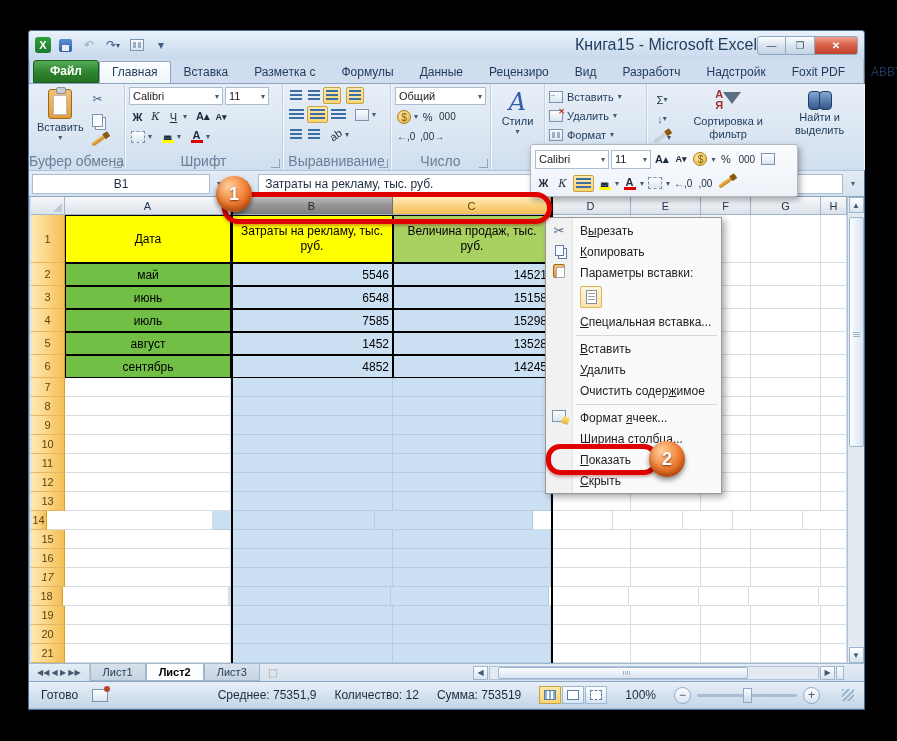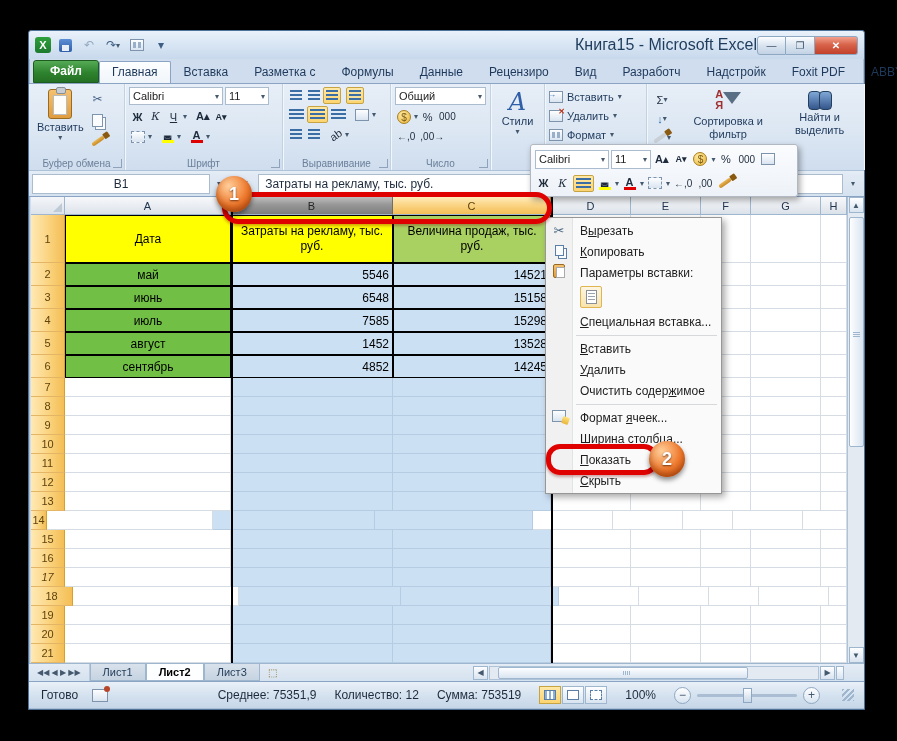--- a/index.html
+++ b/index.html
@@ -29,21 +29,21 @@
 .tabrow { position:absolute; left:0; top:28px; right:0; height:24px; display:flex; align-items:flex-end; padding-left:4px; }
 .rtab { padding:3px 12px 4px; font-size:12px; color:#1E395B; border:1px solid transparent; border-bottom:none; white-space:nowrap; }
 .rtab.file { background:linear-gradient(#56AC56,#2E832E 55%,#247024); color:#fff; font-weight:bold; border:1px solid #1D5C1D; border-radius:3px 3px 0 0; padding:3px 16px 4px; }
 .rtab.active { background:linear-gradient(#FDFEFF,#F0F5FA); border-color:#8BA4C4; border-radius:2px 2px 0 0; }
 
 
 .ribbon { position:absolute; left:0; top:52px; right:0; height:88px;
   background:linear-gradient(#E7EEF7,#DCE7F3 55%,#CFDDEE);
   border-top:1px solid #8BA4C4; border-bottom:1px solid #AEC2D8; display:flex; }
 .rgroup { position:relative; height:100%; border-right:1px solid #C3D2E3; box-shadow:1px 0 0 #F2F7FC; padding:3px 4px 16px; }
-.rgroup-label { position:absolute; left:0; right:0; bottom:1px; text-align:center; font-size:10px; color:#6A7F99; white-space:nowrap; }
+.rgroup-label { position:absolute; left:0; right:0; bottom:1px; text-align:center; font-size:14px; color:#6A7F99; white-space:nowrap; }
 .launcher { position:absolute; right:2px; bottom:2px; width:9px; height:9px; border-left:1px solid #7E94AC; border-bottom:1px solid #7E94AC; transform:rotate(-90deg); opacity:.8; }
 .bigbtn { display:flex; flex-direction:column; align-items:center; justify-content:flex-start; font-size:11px; color:#1E395B; padding:2px 4px; }
 .clipboard-ic { width:24px; height:30px; background:linear-gradient(#F4C271,#E09C3E); border:1px solid #9A6A20; border-radius:3px; position:relative; margin-bottom:2px; }
 .clipboard-ic::after { content:""; position:absolute; left:4px; top:5px; right:4px; bottom:3px; background:#FDFDFB; border:1px solid #BBB; }
 .clipboard-ic::before { content:""; position:absolute; left:7px; top:-3px; width:8px; height:5px; background:#C8CdD4; border:1px solid #8A9099; border-radius:2px; z-index:1; }
 .caret { font-size:8px; color:#44586E; }
 .smallcol { display:flex; flex-direction:column; gap:3px; padding-top:3px; }
 .sbtn { width:20px; height:18px; display:flex; align-items:center; justify-content:center; font-size:12px; color:#3E5C80; }
 .copy-ic { width:11px; height:13px; background:#FAFBFD; border:1px solid #7E94AC; box-shadow:3px 3px 0 -1px #FAFBFD, 3px 3px 0 0 #7E94AC; }
 .brush-ic { width:14px; height:4px; background:linear-gradient(#E9B75A,#C88A1F); border-radius:2px; transform:rotate(-35deg); position:relative; }
@@ -596,21 +596,21 @@
           <div class="cell" style="width: 166px; flex: 0 0 auto;"></div>
           <div class="cell sel" style="width: 162px; flex: 0 0 auto;"></div>
           <div class="cell sel" style="width: 158px; flex: 0 0 auto;"></div>
           <div class="cell" style="width: 80px; flex: 0 0 auto;"></div>
           <div class="cell" style="width: 70px; flex: 0 0 auto;"></div>
           <div class="cell" style="width: 50px; flex: 0 0 auto;"></div>
           <div class="cell" style="width: 70px; flex: 0 0 auto;"></div>
           <div class="cell" style="flex: 1 1 0%;"></div>
         </div>
         <div class="grow" style="height: 19px;">
-          <div class="rhdr" style="width: 42px; flex: 0 0 auto;">18</div>
+          <div class="rhdr" style="width: 32px; flex: 0 0 auto;">18</div>
           <div class="cell" style="width: 166px; flex: 0 0 auto;"></div>
           <div class="cell sel" style="width: 162px; flex: 0 0 auto;"></div>
           <div class="cell sel" style="width: 158px; flex: 0 0 auto;"></div>
           <div class="cell" style="width: 80px; flex: 0 0 auto;"></div>
           <div class="cell" style="width: 70px; flex: 0 0 auto;"></div>
           <div class="cell" style="width: 50px; flex: 0 0 auto;"></div>
           <div class="cell" style="width: 70px; flex: 0 0 auto;"></div>
           <div class="cell" style="flex: 1 1 0%;"></div>
         </div>
         <div class="grow" style="height: 19px;">

